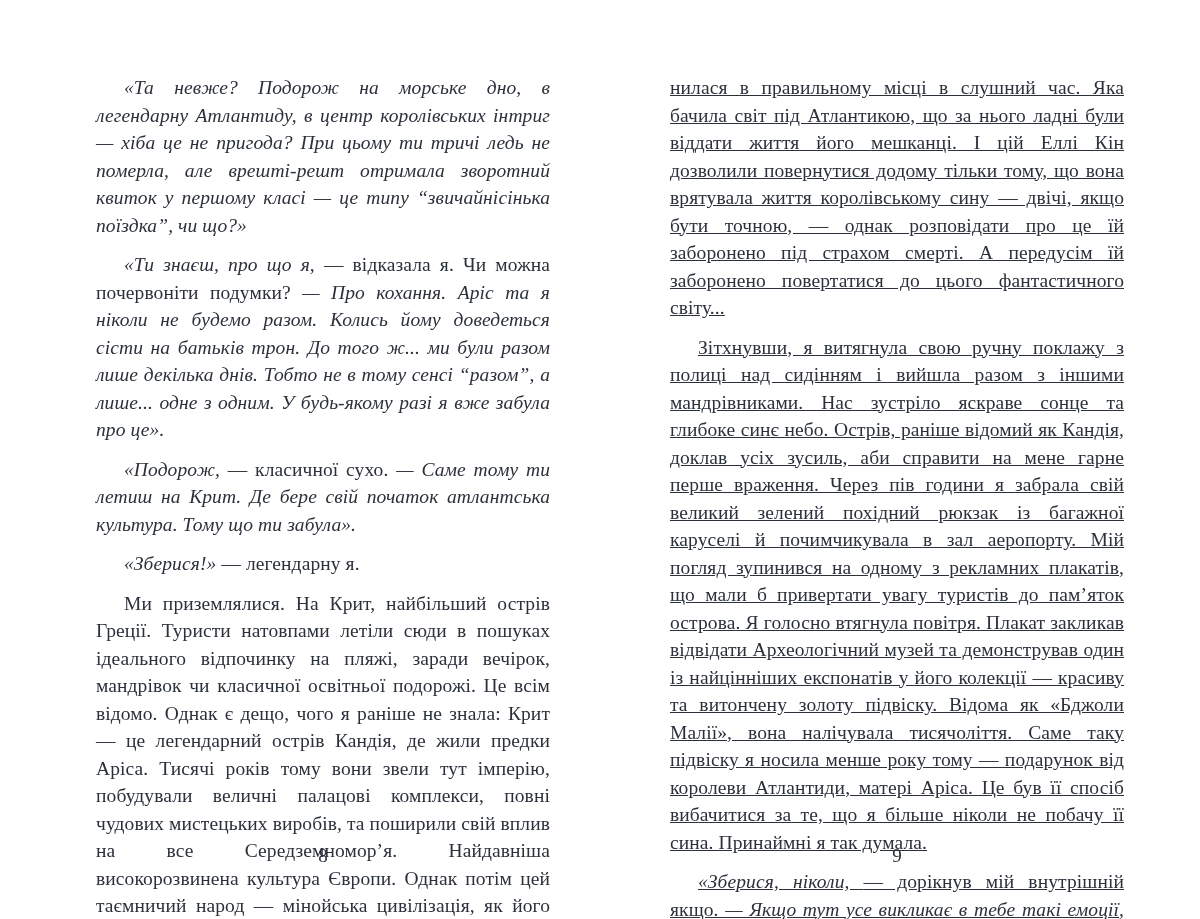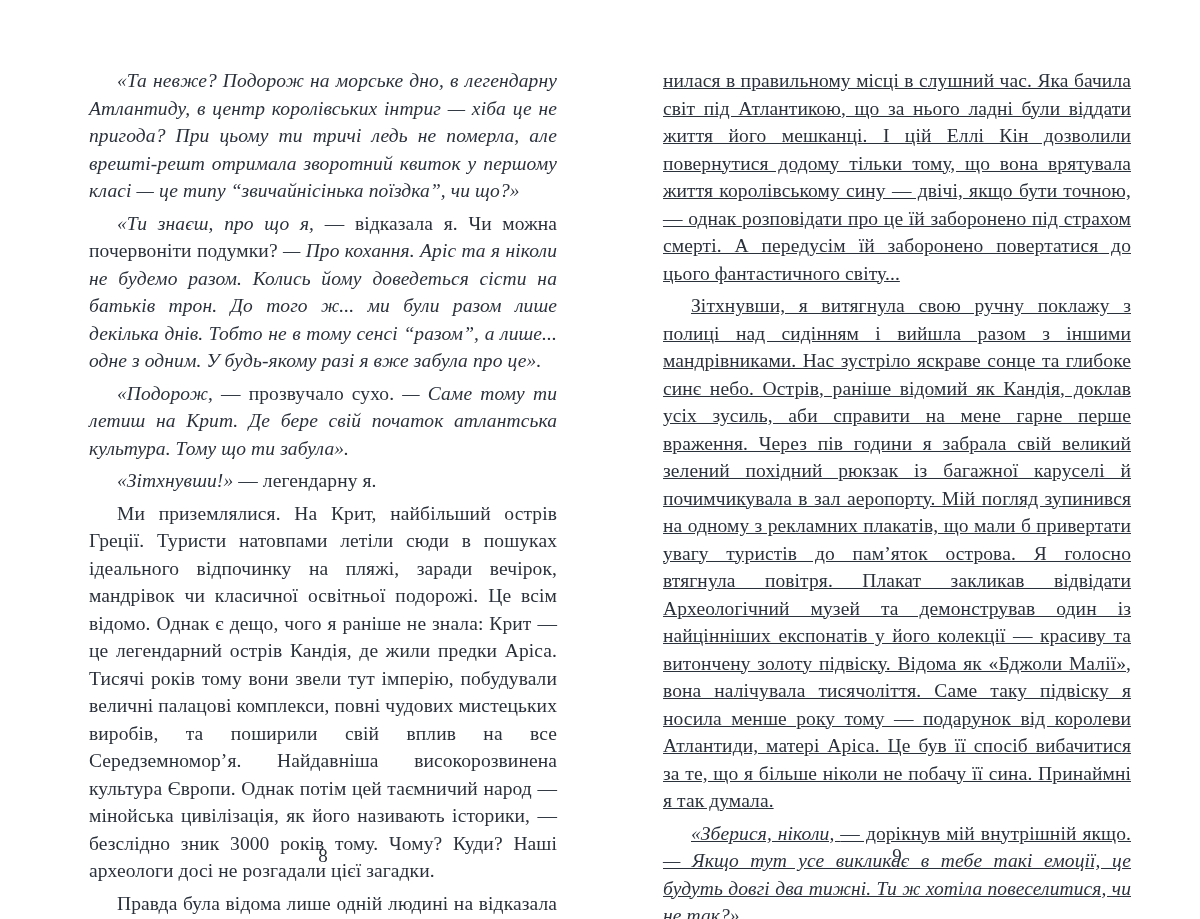--- a/index.html
+++ b/index.html
@@ -21,21 +21,21 @@
     background: #ffffff;
   }
   .page {
     position: absolute;
     top: 62px;
     width: 478px;
   }
   .page-left  { left: 84px; }
   .page-right { left: 658px; text-decoration: underline; }
   .text-block p {
-    margin: 5px;
+    margin: 12px;
     font-size: 19.5px;
     line-height: 27.5px;
     text-align: justify;
     letter-spacing: 0.1px;
   }
   .text-block p.indent {
     text-indent: 28px;
   }
   .seg { font-style: normal; }
   .seg.italic { font-style: italic; }
@@ -52,22 +52,22 @@
 </style>
 </head>
 <body>
 
 <div class="book-spread">
 
   <div class="page page-left">
     <div class="text-block">
         <p class="indent"><span class="seg italic">«Та невже? Подорож на морське дно, в легендарну Атлантиду, в центр королівських інтриг — хіба це не пригода? При цьому ти тричі ледь не померла, але врешті-решт отримала зворотний квиток у першому класі — це типу “звичайнісінька поїздка”, чи що?»</span></p>
         <p class="indent"><span class="seg italic">«Ти знаєш, про що я, </span><span class="seg">— відказала я. Чи можна почервоніти подумки? </span><span class="seg italic">— Про кохання. Аріс та я ніколи не будемо разом. Колись йому доведеться сісти на батьків трон. До того ж... ми були разом лише декілька днів. Тобто не в тому сенсі “разом”, а лише... одне з одним. У будь-якому разі я вже забула про це».</span></p>
-        <p class="indent"><span class="seg italic">«Подорож, </span><span class="seg">— прозвучало сухо. </span><span class="seg italic">— Саме тому ти летиш на Крит. Де бере свій початок атлантська культура. Тому що ти забула».</span></p>
-        <p class="indent"><span class="seg italic">«Зітхнувши!» </span><span class="seg">— легендарну я.</span></p>
+        <p class="indent"><span class="seg italic">«Подорож, </span><span class="seg">— класичної сухо. </span><span class="seg italic">— Саме тому ти летиш на Крит. Де бере свій початок атлантська культура. Тому що ти забула».</span></p>
+        <p class="indent"><span class="seg italic">«Зберися!» </span><span class="seg">— легендарну я.</span></p>
         <p class="indent"><span class="seg">Ми приземлялися. На Крит, найбільший острів Греції. Туристи натовпами летіли сюди в пошуках ідеального відпочинку на пляжі, заради вечірок, мандрівок чи класичної освітньої подорожі. Це всім відомо. Однак є дещо, чого я раніше не знала: Крит — це легендарний острів Кандія, де жили предки Аріса. Тисячі років тому вони звели тут імперію, побудували величні палацові комплекси, повні чудових мистецьких виробів, та поширили свій вплив на все Середземномор’я. Найдавніша високорозвинена культура Європи. Однак потім цей таємничий народ — мінойська цивілізація, як його називають історики, — безслідно зник 3000 років тому. Чому? Куди? Наші археологи досі не розгадали цієї загадки.</span></p>
         <p class="indent"><span class="seg">Правда була відома лише одній людині на відказала — Еллі Кін із Берліна, яка випадково опи-</span></p>
       </div>
   </div>
 
   <div class="page page-right">
     <div class="text-block">
         <p class=""><span class="seg">нилася в правильному місці в слушний час. Яка бачила світ під Атлантикою, що за нього ладні були віддати життя його мешканці. І цій Еллі Кін дозволили повернутися додому тільки тому, що вона врятувала життя королівському сину — двічі, якщо бути точною, — однак розповідати про це їй заборонено під страхом смерті. А передусім їй заборонено повертатися до цього фантастичного світу...</span></p>
         <p class="indent"><span class="seg">Зітхнувши, я витягнула свою ручну поклажу з полиці над сидінням і вийшла разом з іншими мандрівниками. Нас зустріло яскраве сонце та глибоке синє небо. Острів, раніше відомий як Кандія, доклав усіх зусиль, аби справити на мене гарне перше враження. Через пів години я забрала свій великий зелений похідний рюкзак із багажної каруселі й почимчикувала в зал аеропорту. Мій погляд зупинився на одному з рекламних плакатів, що мали б привертати увагу туристів до пам’яток острова. Я голосно втягнула повітря. Плакат закликав відвідати Археологічний музей та демонстрував один із найцінніших експонатів у його колекції — красиву та витончену золоту підвіску. Відома як «Бджоли Малії», вона налічувала тисячоліття. Саме таку підвіску я носила менше року тому — подарунок від королеви Атлантиди, матері Аріса. Це був її спосіб вибачитися за те, що я більше ніколи не побачу її сина. Принаймні я так думала.</span></p>
         <p class="indent"><span class="seg italic">«Зберися, ніколи, </span><span class="seg">— дорікнув мій внутрішній якщо. </span><span class="seg italic">— Якщо тут усе викликає в тебе такі емоції, це будуть довгі два тижні. Ти ж хотіла повеселитися, чи не так?»</span></p>

